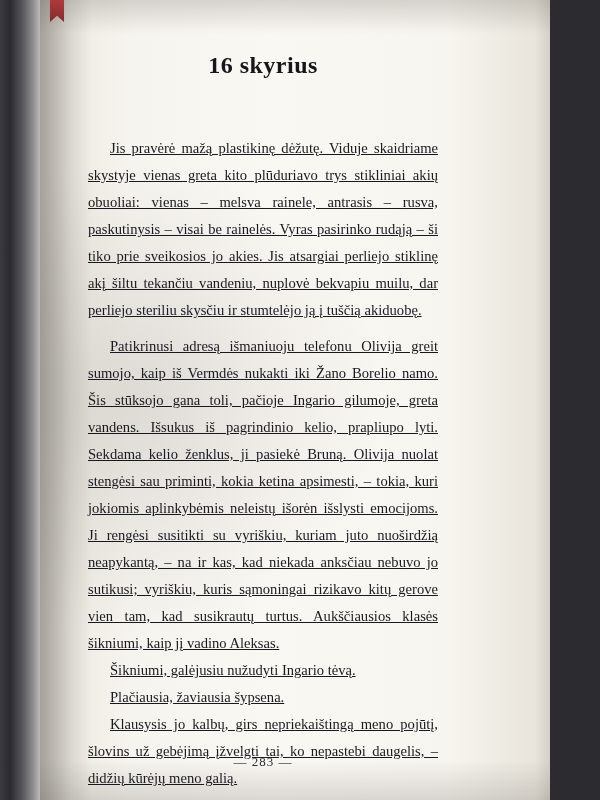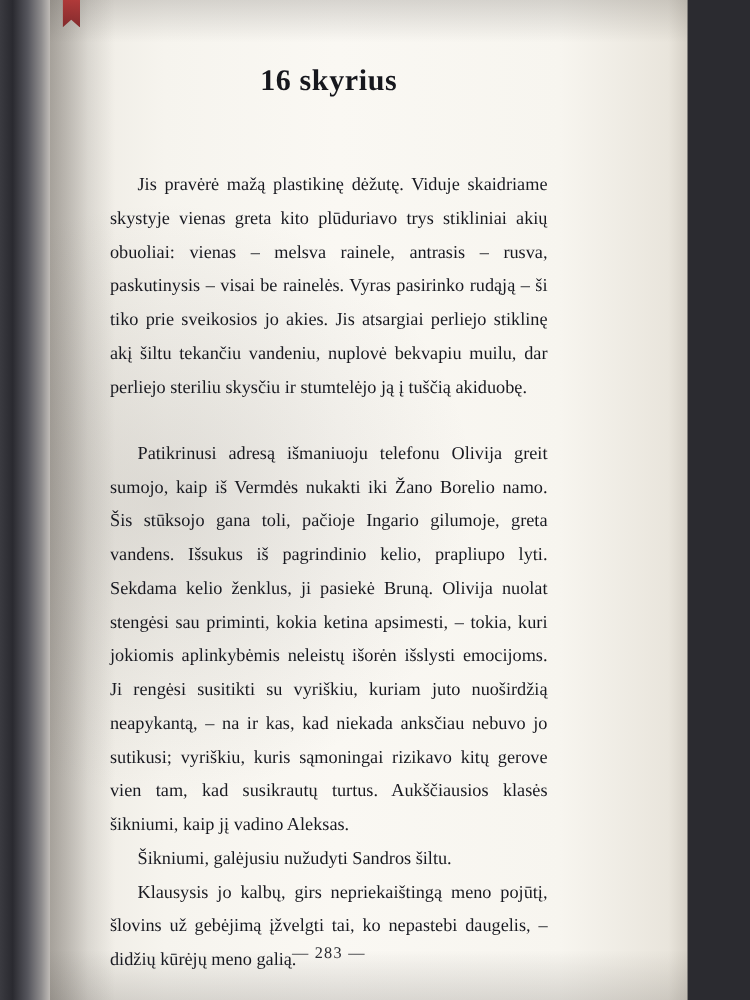--- a/index.html
+++ b/index.html
@@ -96,23 +96,24 @@
 
   .para {
     font-size: 14.6px;
     line-height: 27px;
     text-align: justify;
     text-justify: inter-word;
     margin: 0;
     color: #181920;
     -webkit-hyphens: manual;
     hyphens: manual;
+    text-decoration: underline;
   }
   .para.indent { text-indent: 22px; }
-  .para.gap-lg { margin-top: 26px; }
+  .para.gap-lg { margin-top: 9px; }
 
   #folio {
     position: absolute;
     left: 88px;
     top: 754px;
     width: 350px;
     text-align: center;
     font-size: 13px;
     letter-spacing: 1px;
     color: #2a2b31;
@@ -146,22 +147,23 @@
   <div id="ribbon"></div>
 
   <div id="text-col">
     <h1 id="chapter-title">16 skyrius</h1>
 
     <p class="para indent">Jis pravėrė mažą plastikinę dėžutę. Viduje skaidriame skystyje vienas greta kito plūduriavo trys stikliniai akių obuoliai: vienas – melsva rainele, antrasis – rusva, paskutinysis – visai be rainelės. Vyras pasirinko rudąją – ši tiko prie sveikosios jo akies. Jis atsargiai perliejo stiklinę akį šiltu tekančiu vandeniu, nuplovė bekvapiu muilu, dar perliejo steriliu skysčiu ir stumtelėjo ją į tuščią akiduobę.</p>
 
 
     <p class="para indent gap-lg">Patikrinusi adresą išmaniuoju telefonu Olivija greit sumojo, kaip iš Vermdės nukakti iki Žano Borelio namo. Šis stūksojo gana toli, pačioje Ingario gilumoje, greta vandens. Išsukus iš pagrindinio kelio, prapliupo lyti. Sekdama kelio ženklus, ji pasiekė Bruną. Olivija nuolat stengėsi sau priminti, kokia ketina apsimesti, – tokia, kuri jokiomis aplinkybėmis neleistų išorėn išslysti emocijoms. Ji rengėsi susitikti su vyriškiu, kuriam juto nuoširdžią neapykantą, – na ir kas, kad niekada anksčiau nebuvo jo sutikusi; vyriškiu, kuris sąmoningai rizikavo kitų gerove vien tam, kad susikrautų turtus. Aukščiausios klasės šikniumi, kaip jį vadino Aleksas.</p>
 
-    <p class="para indent">Šikniumi, galėjusiu nužudyti Sandros šiltu.</p>
+    <p class="para indent">Šikniumi, galėjusiu nužudyti Ingario tėvą.</p>
 
 
+    <p class="para indent">Plačiausia, žaviausia šypsena.</p>
 
     <p class="para indent">Klausysis jo kalbų, girs nepriekaištingą meno pojūtį, šlovins už gebėjimą įžvelgti tai, ko nepastebi daugelis, – didžių kūrėjų meno galią.</p>
   </div>
 
   <div id="folio">— 283 —</div>
 
 </div>
 
 </body></html>

